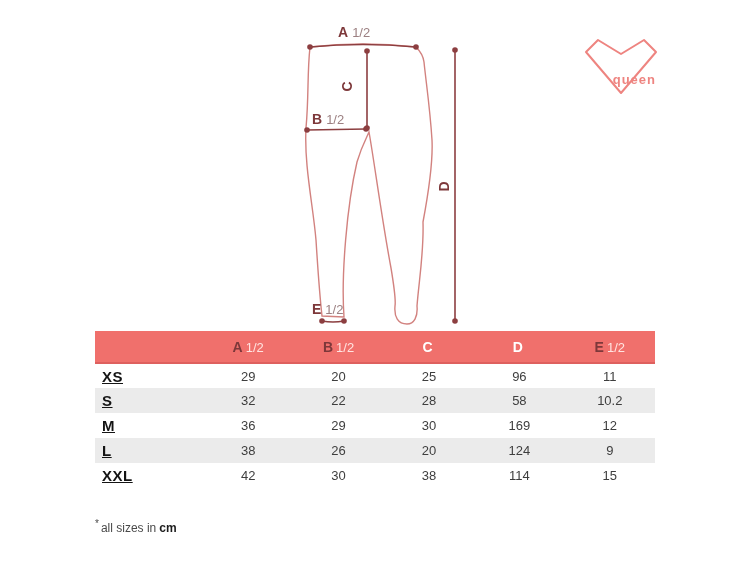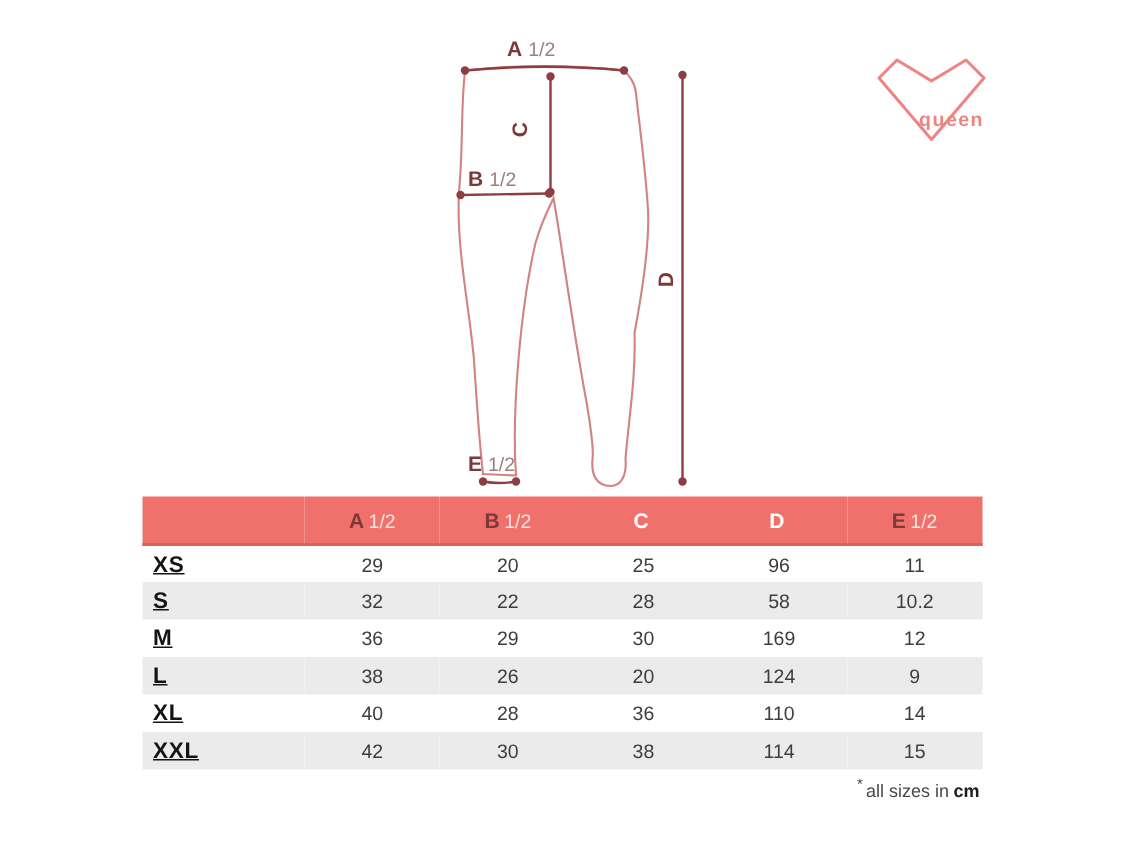--- a/index.html
+++ b/index.html
@@ -40,21 +40,21 @@
   .size-table tbody tr{height:25px;}
   .size-table tbody tr:nth-child(even){background:var(--row_alt);}
   .size-table tbody th.size{
     text-align:left;padding-left:7px;font-size:15px;font-weight:bold;
     color:var(--size_text);letter-spacing:0.5px;text-decoration:underline;
   }
   .size-table tbody td{
     text-align:center;font-size:13px;color:var(--value_text);padding:0;
   }
   .footnote{
-    position:absolute;left:95px;top:518px;width:558px;text-align:right;
+    position:absolute;left:95px;top:518px;width:558px;
     font-size:12px;color:var(--footnote_text);
   }
   .footnote .marker{vertical-align:super;font-size:10px;margin-right:2px;}
   .footnote .unit{font-weight:bold;color:#1c1c1c;margin-left:3px;}
 </style>
 </head>
 <body>
 
 <div class="screen" style="--coral: #f0706c; --coral_dark: #de605e; --outline: #d2827f; --measure: #8c3e40; --label_dark: #7d383a; --label_light: #9c8082; --row_alt: #ebebeb; --value_text: #3e3e3e; --size_text: #141414; --footnote_text: #4a4a4a; --logo: #ee8480; --header_letter_light: #ffffff; --header_frac: #ffe3e0;">
 
@@ -164,28 +164,20 @@
         </tr>
         <tr>
           <th class="size">L</th>
           <td>38</td>
           <td>26</td>
           <td>20</td>
           <td>124</td>
           <td>9</td>
         </tr>
         <tr>
-          <th class="size">XL</th>
-          <td>40</td>
-          <td>28</td>
-          <td>36</td>
-          <td>110</td>
-          <td>14</td>
-        </tr>
-        <tr>
           <th class="size">XXL</th>
           <td>42</td>
           <td>30</td>
           <td>38</td>
           <td>114</td>
           <td>15</td>
         </tr>
       </tbody>
   </table>
 

